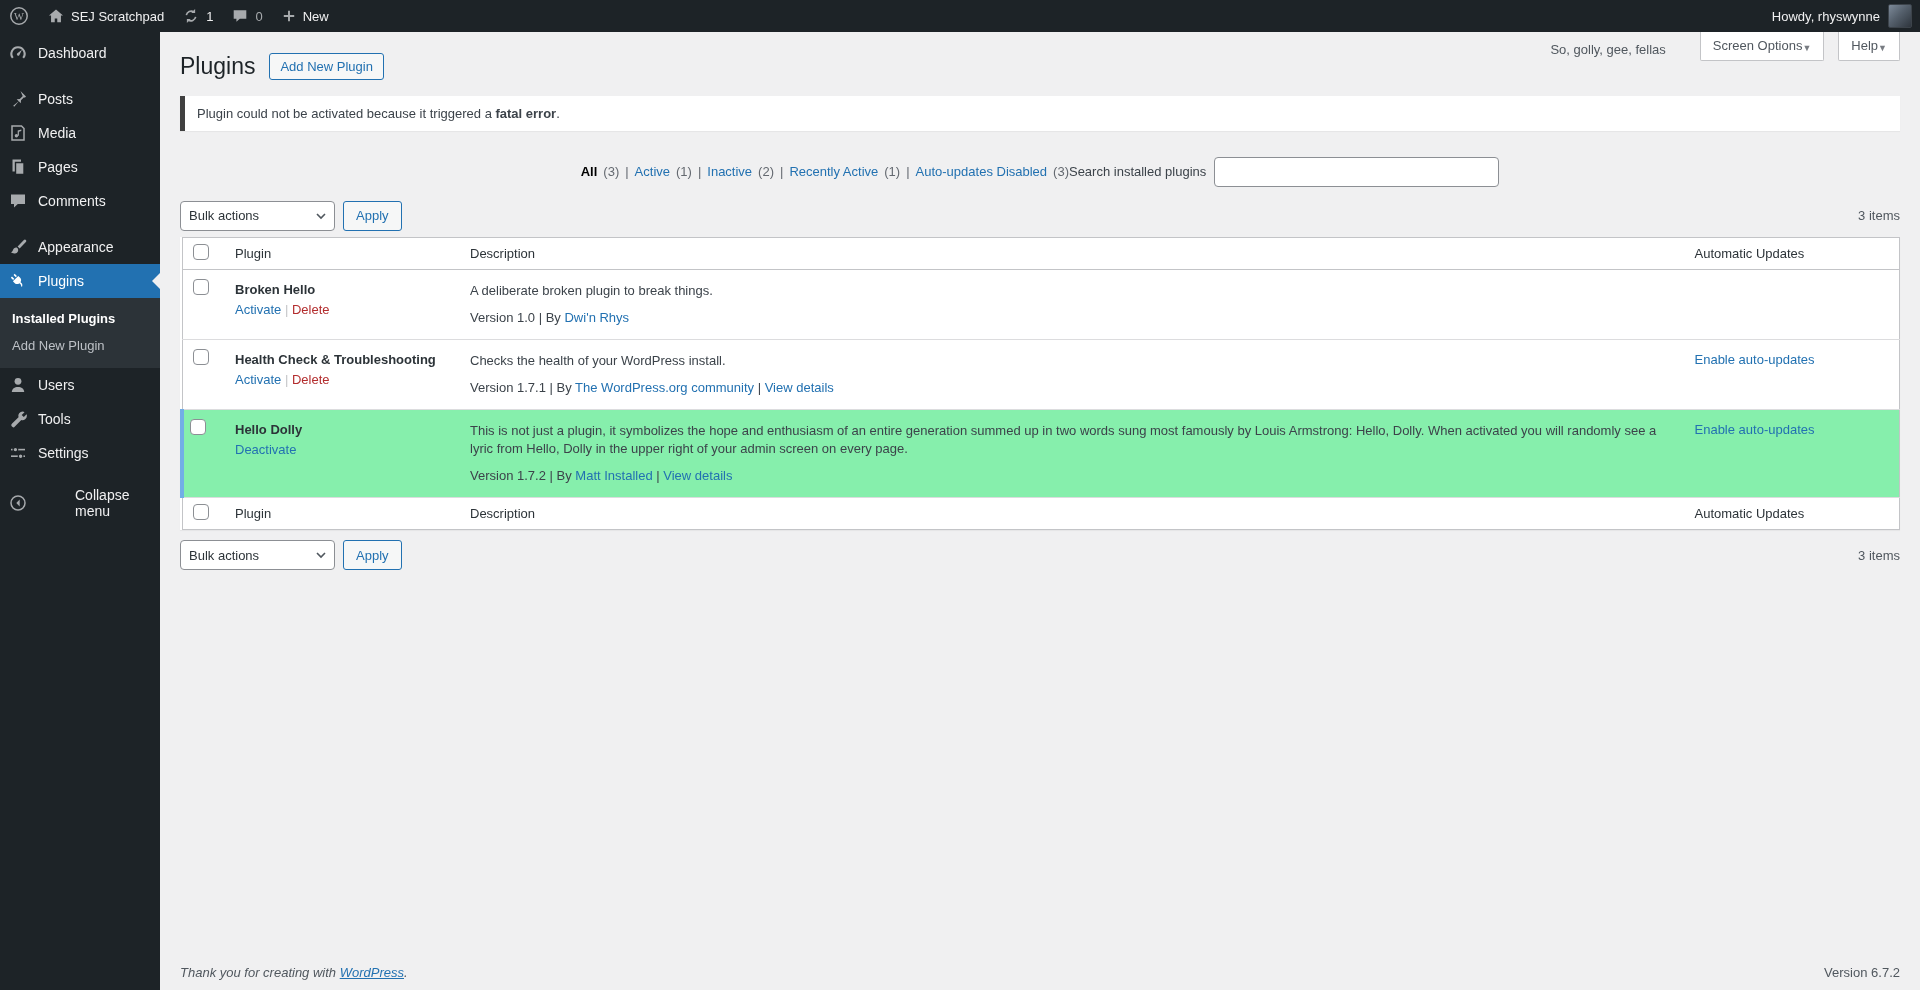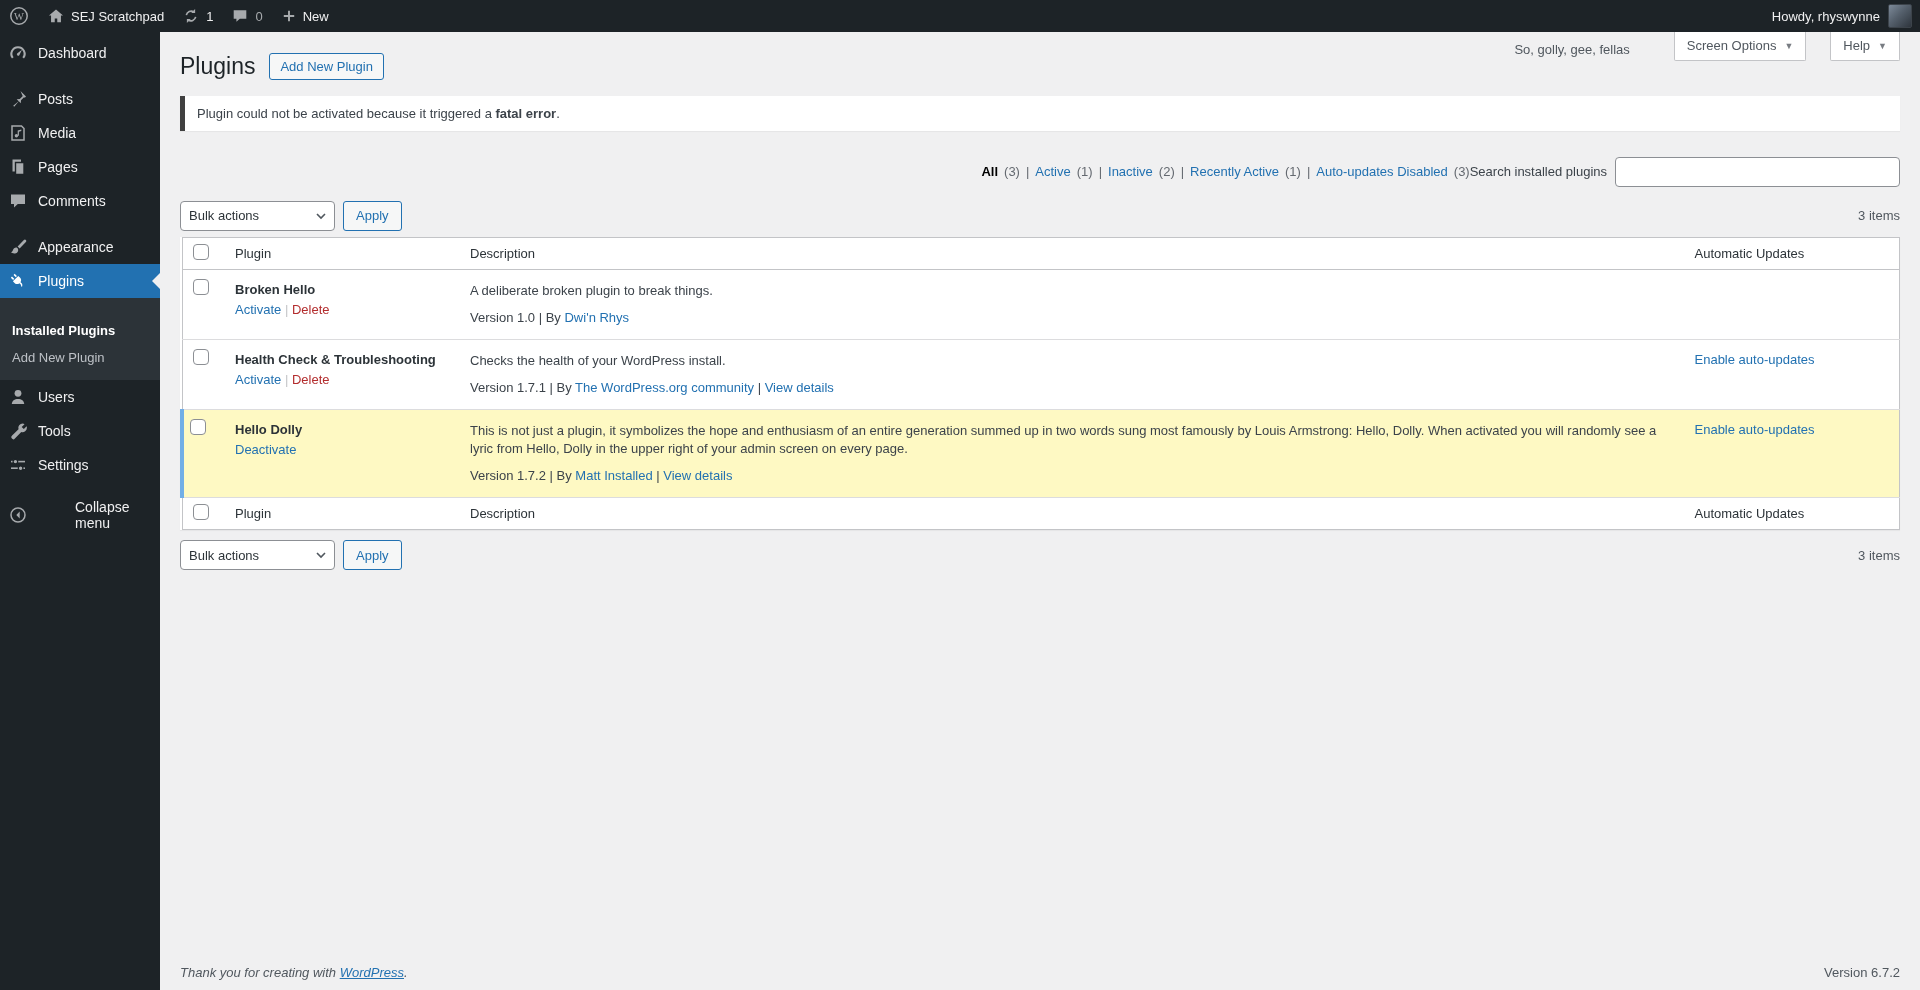--- a/index.html
+++ b/index.html
@@ -38,53 +38,53 @@
     padding:7px 8px; font-size:14px; color:#f0f0f1; cursor:pointer;
   }
   .menu-item .mi-icon { width:20px; height:20px; color:#a7aaad; flex:0 0 20px; display:flex; align-items:center; justify-content:center; }
   .menu-sep { height:12px; }
   .menu-item.current { background:#2271b1; color:#fff; }
   .menu-item.current .mi-icon { color:#fff; }
   .menu-item.current::after {
     content:""; position:absolute; right:0; top:50%; margin-top:-8px;
     border:8px solid transparent; border-right-color:#f0f0f1;
   }
-  .submenu { background:#2c3338; padding:19px 0 9px; }
+  .submenu { background:#2c3338; padding:7px 0 9px; }
   .submenu-item { padding:6px 12px; font-size:13px; color:#bdc1c6; cursor:pointer; }
   .submenu-item.current { color:#fff; font-weight:bold; }
   .collapse-item { margin-top:10px; color:#f0f0f1;gap:47px; }
 
   
   #content { position:absolute; top:32px; left:160px; right:0; bottom:0; padding:0 20px; }
 
   #screen-meta-links { position:absolute; top:0; right:20px; display:flex; align-items:flex-start; }
   #dolly-lyric { padding:10px 20px 0 0; color:#50575e; font-size:13px; }
   .meta-tab {
-    display:flex; align-items:center; gap:8px; margin-left:24px;
+    display:flex; align-items:flex-end; margin-left:14px;
     background:#fff; border:1px solid #c3c4c7; border-top:none;
     border-radius:0 0 2px 2px; padding:6px 12px 7px;
     color:#50575e; font-size:13px; cursor:pointer;
   }
   .meta-caret { font-size:9px; color:#787c82; }
 
   .page-header { padding-top:20px; display:flex; align-items:center; }
   h1.page-title { font-size:23px; font-weight:400; color:#1d2327; line-height:1.3; }
   .btn-secondary {
     display:inline-block; margin-left:14px; padding:5px 10px;
     background:#f6f7f7; border:1px solid #2271b1; border-radius:3px;
     color:#2271b1; font-size:13px; cursor:pointer; font-family:inherit;
   }
 
   .notice {
     margin-top:14px; background:#fff; border-left:5px solid #404040;
     box-shadow:0 1px 1px rgba(0,0,0,.04); padding:10px 12px; font-size:13px; color:#3c434a;
   }
   .notice strong { font-weight:bold; }
 
-  .filter-row { margin-top:26px; display:flex; justify-content:flex-end; align-items:center; }
+  .filter-row { margin-top:26px; display:flex; justify-content:center; align-items:center; }
   .subsubsub { font-size:13px; color:#646970; display:flex; align-items:center; gap:6px; white-space:nowrap; }
   .subsubsub a { color:#2271b1; }
   .subsubsub .current-filter { color:#000; font-weight:600; }
   .subsubsub .count { color:#646970; }
   .subsubsub .pipe { color:#646970; }
   .search-box { display:flex; align-items:center; gap:8px; }
   .search-box label { color:#3c434a; font-size:13px; }
   .search-box input {
     width:285px; height:30px; border:1px solid #8c8f94; border-radius:4px;
     background:#fff; padding:0 8px; font-family:inherit; font-size:13px; color:#2c3338;
@@ -127,21 +127,21 @@
   }
   .plugin-title { font-weight:bold; color:#2c3338; }
   .row-actions { margin-top:5px; }
   .row-actions a.activate, .row-actions a.deactivate { color:#2271b1; }
   .row-actions a.delete { color:#b32d2e; }
   .row-actions .pipe { color:#c3c4c7; }
   .plugin-desc { color:#3c434a; line-height:1.45; }
   .plugin-meta { margin-top:9px; color:#3c434a; }
   .plugin-meta a { color:#2271b1; }
   .auto-link { color:#2271b1; }
-  tr.active-row td { background:#fef9c3; }
+  tr.active-row td { background:#86efac; }
   tr.active-row td.check-cell { border-left:4px solid #72aee6; padding-left:6px; }
 
   
   #footer { position:absolute; left:180px; right:20px; bottom:10px; display:flex; justify-content:space-between; color:#50575e; font-size:13px; }
   #footer .thanks { font-style:italic; }
   #footer a { color:#2271b1; text-decoration:underline; }
   svg { display:block; }
 </style>
 </head>
 <body>

